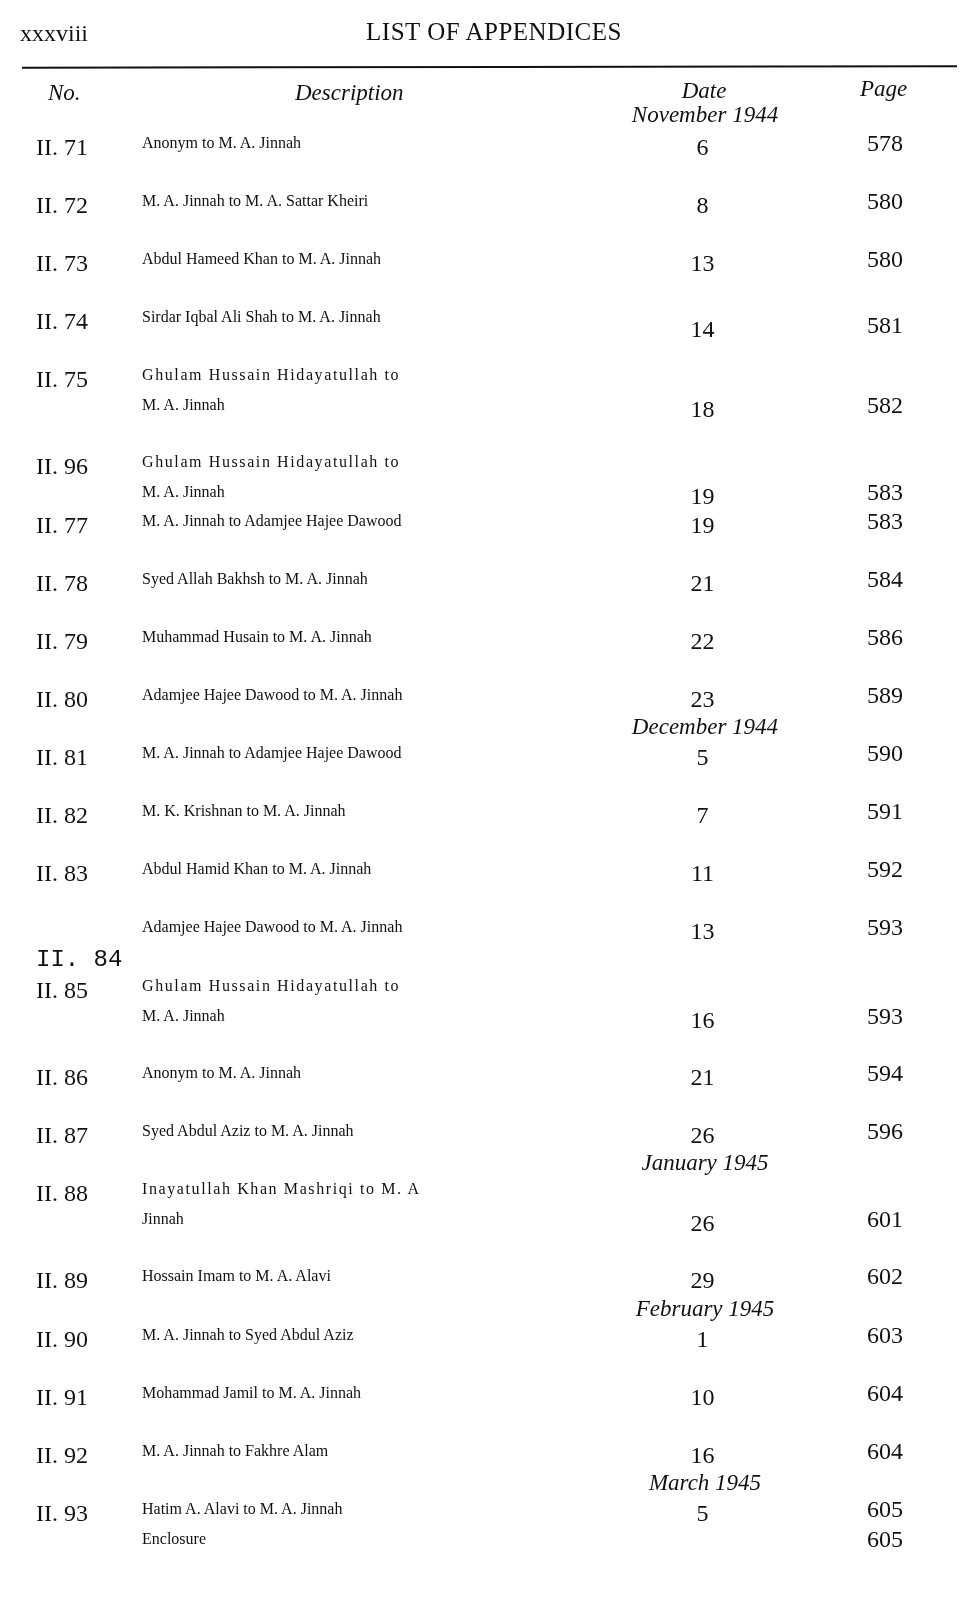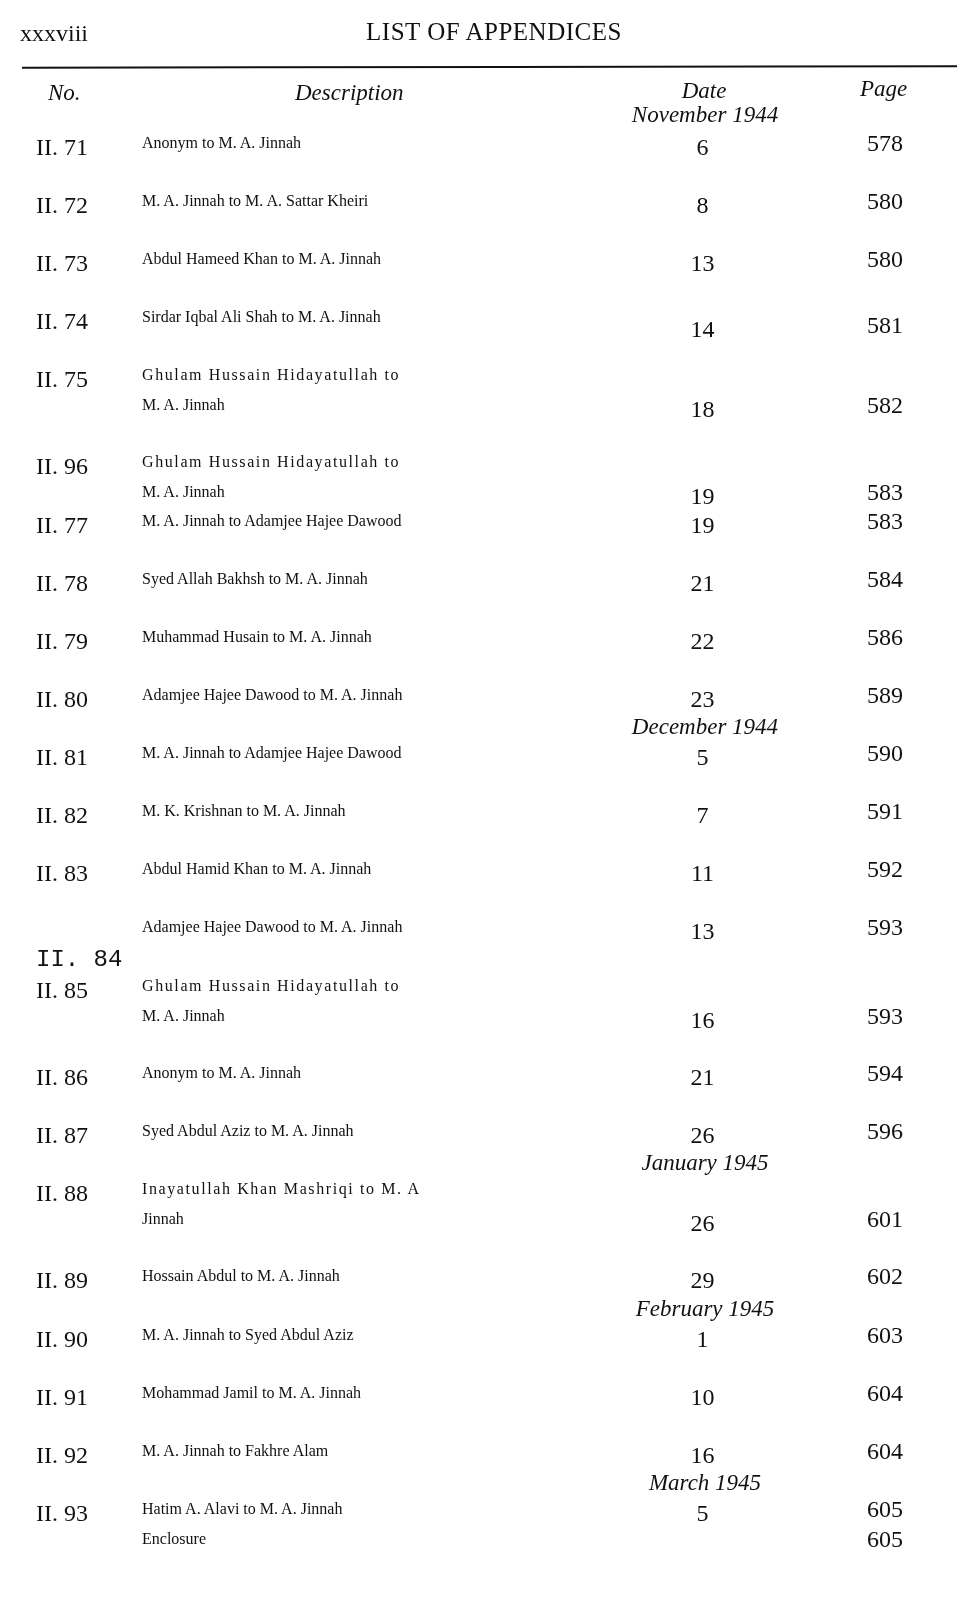--- a/index.html
+++ b/index.html
@@ -149,21 +149,21 @@
       </div>
       <div>
         <div class="abs no" style="top: 1180px;">II. 88</div>
         <div class="abs desc spaced" style="top: 1180px;">Inayatullah Khan Mashriqi to M. A</div>
         <div class="abs desc" style="top: 1210px;">Jinnah</div>
         <div class="abs date" style="top: 1210px;">26</div>
         <div class="abs page" style="top: 1206px;">601</div>
       </div>
       <div>
         <div class="abs no" style="top: 1267px;">II. 89</div>
-        <div class="abs desc" style="top: 1267px;">Hossain Abdul to M. A. Jinnah</div>
+        <div class="abs desc" style="top: 1267px;">Hossain Imam to M. A. Alavi</div>
         <div class="abs date" style="top: 1267px;">29</div>
         <div class="abs page" style="top: 1263px;">602</div>
       </div>
       <div>
         <div class="abs no" style="top: 1326px;">II. 90</div>
         <div class="abs desc" style="top: 1326px;">M. A. Jinnah to Syed Abdul Aziz</div>
         <div class="abs date" style="top: 1326px;">1</div>
         <div class="abs page" style="top: 1322px;">603</div>
       </div>
       <div>

